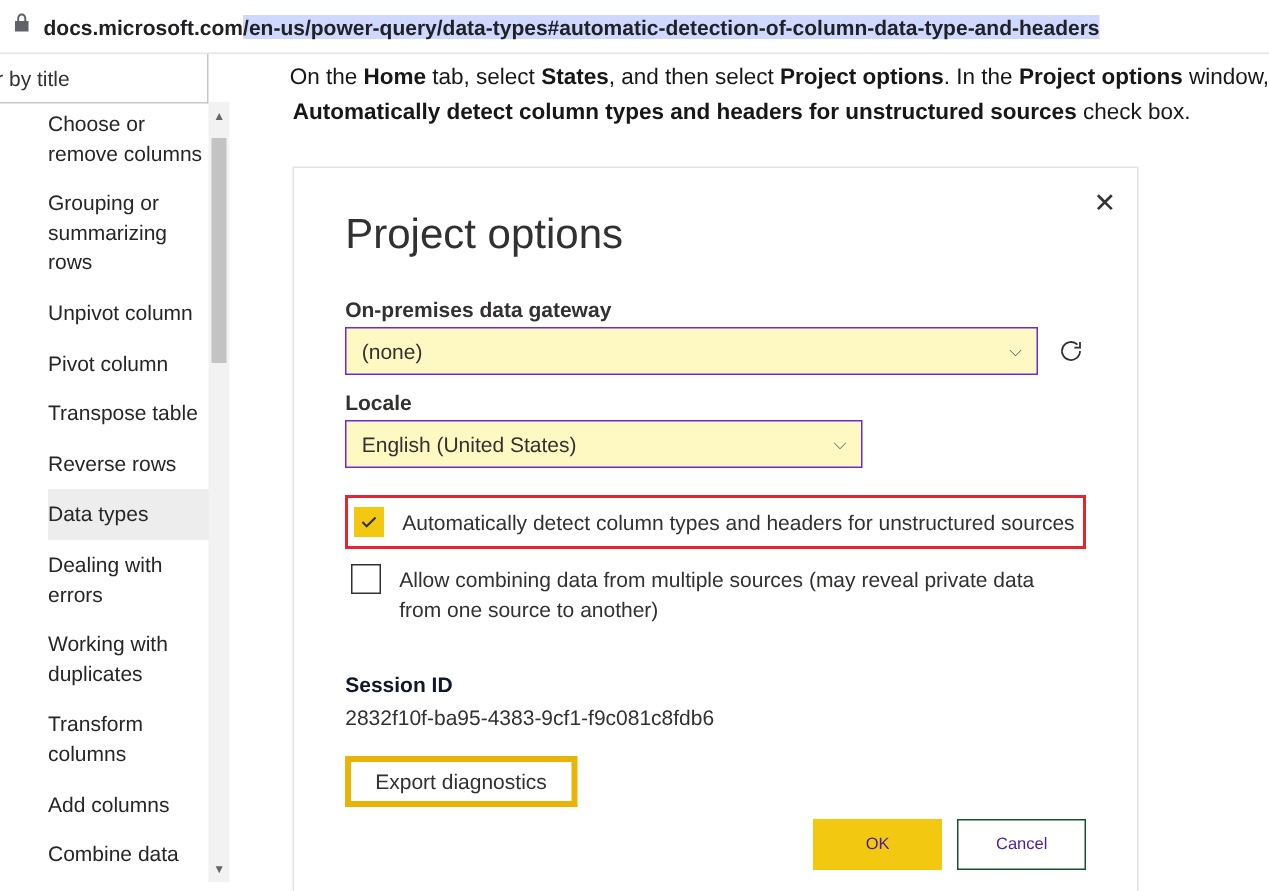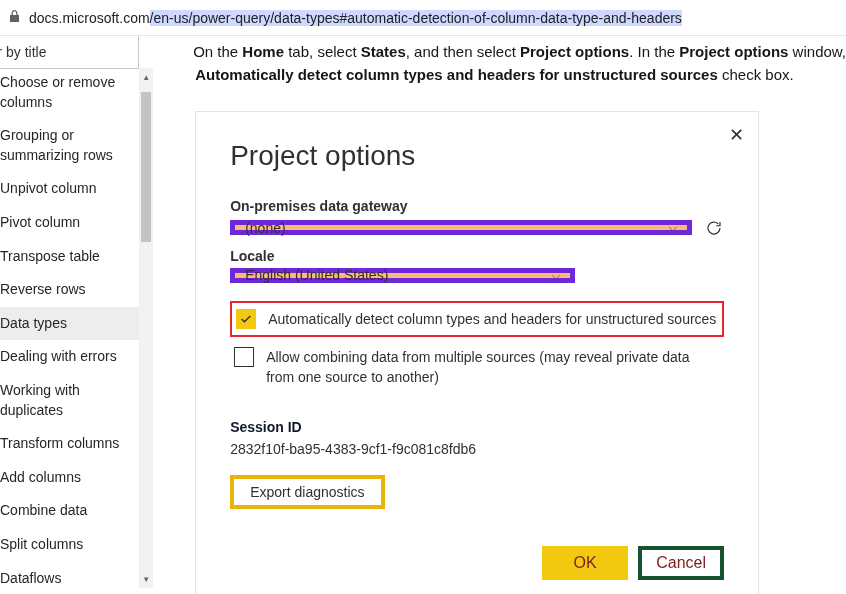--- a/index.html
+++ b/index.html
@@ -1,63 +1,63 @@
 <!DOCTYPE html>
 <html><head>
 <meta charset="utf-8">
 <style>
 * { margin:0; padding:0; box-sizing:border-box; font-family:"Segoe UI",Arial,sans-serif; }
 body { width:846px; height:594px; overflow:hidden; background:#fff; }
 
-.urlbar { height:36px; display:flex; align-items:center; padding:0 8px; gap:8px; border-bottom:1px solid #e5e5e5; }
+.urlbar { height:36px; display:flex; align-items:center; padding:0 8px; gap:8px; border-bottom:1px solid #e5e5e5;font-weight:bold; }
 .urlbar .url { font-size:14px; color:#202124; }
 .urlbar .sel { background:#cfd8ff; }
 
 .body { display:flex; height:558px; }
 
 .side { width:205px; position:relative; padding-top:30px; }
 .filter { position:absolute; top:0; left:-40px; right:14px; border:1px solid #c7c7c7; border-top:none; padding:8px 10px; font-size:14px; color:#333; background:#fff; }
-.navwrap { position:relative; height:524px; overflow:hidden; }
+.navwrap { position:relative; height:524px; overflow:hidden;margin-left:32px; }
 .navitems { margin-left:-60px; }
 .nav-item { font-size:14px; color:#262626; padding:7px 10px 7px 60px; cursor:pointer; line-height:1.4; }
 .nav-item.active { background:#ededed; }
 .scrollbar { position:absolute; right:0; top:2px; width:14px; bottom:2px; background:#f2f2f2; }
 .scrollbar .thumb { position:absolute; left:2px; right:2px; top:24px; height:150px; background:#c3c3c3; }
 .scrollbar .arrow { position:absolute; left:0; right:0; height:14px; display:flex; align-items:center; justify-content:center; font-size:8px; color:#666; }
 .scrollbar .arrow.up { top:2px; }
 .scrollbar .arrow.down { bottom:2px; }
 
 .main { flex:1; padding-left:42px; position:relative; }
 .text-top { font-size:15px; color:#171717; padding-top:4px; line-height:1.55; }
 .text-top b { font-weight:700; }
 
 .dialogimg { margin-top:24px; width:564px; height:492px; border:1px solid #e3e3e3; padding:28px 34px 22px; position:relative; }
 .dialogimg .close { position:absolute; top:12px; right:14px; font-size:18px; color:#333; cursor:pointer; }
 .dlg-title { font-size:28px; font-weight:300; color:#323130; margin-bottom:26px; }
 .lbl { font-size:14px; font-weight:600; color:#323130; margin-bottom:4px; }
 .sel-row { display:flex; align-items:center; gap:12px; margin-bottom:10px; }
-.select { flex:1; height:15px; border:5px solid #6d28d9; background:#fdba74; display:flex; align-items:center; justify-content:space-between; padding:0 10px; font-size:14px; color:#323130; }
+.select { flex:1; height:32px; border:1px solid #6d28d9; background:#fef9c3; display:flex; align-items:center; justify-content:space-between; padding:0 10px; font-size:14px; color:#323130; }
 .chev { font-size:11px; color:#605e5c; }
 .refresh { width:20px; height:20px; display:flex; align-items:center; justify-content:center; }
 .refresh svg { width:18px; height:18px; }
 
 .chk-row { display:flex; align-items:flex-start; gap:12px; padding:6px 4px; margin-top:4px; }
 .chk-row .cb { width:20px; height:20px; border:1px solid #323130; flex-shrink:0; display:flex; align-items:center; justify-content:center; }
 .chk-row .cb.checked { background:#f2c811; border-color:#f2c811; }
 .chk-row .cb.checked svg { width:14px; height:14px; }
 .chk-row .txt { font-size:14px; color:#323130; line-height:1.45; }
 .hl { border:2px solid #e3262f; padding:6px 4px; margin-top:18px; }
 
 .sessid-lbl { font-size:14px; font-weight:600; color:#0f172a; margin-top:26px; }
 .sessid { font-size:14px; color:#323130; margin-top:6px; }
 
 .export { margin-top:18px; height:34px; padding:0 16px; border:4px solid #eab308; background:#fff; font-size:14px; color:#323130; cursor:pointer; }
 
 .dlg-btns { position:absolute; bottom:22px; right:34px; display:flex; gap:10px; }
-.dlg-btns button { height:34px; width:86px; font-size:16px; cursor:pointer; border:4px solid #14532d; background:#fff; color:#7f1d1d; }
+.dlg-btns button { height:34px; width:86px; font-size:11px; cursor:pointer; border:1px solid #14532d; background:#fff; color:#4c1d95; }
 .dlg-btns .ok { background:#f2c811; border-color:#f2c811; }
 </style>
 </head>
 <body>
 
 <div class="urlbar">
   <span>
     <svg width="13" height="14" viewBox="0 0 13 14">
         <path fill="#5f6368" d="M3.5 6V4.2C3.5 2.4 4.8 1 6.5 1s3 1.4 3 3.2V6H11v7H2V6h1.5zm1.3 0h3.4V4.2c0-1.1-.7-1.9-1.7-1.9s-1.7.8-1.7 1.9V6z"></path>
       </svg>

